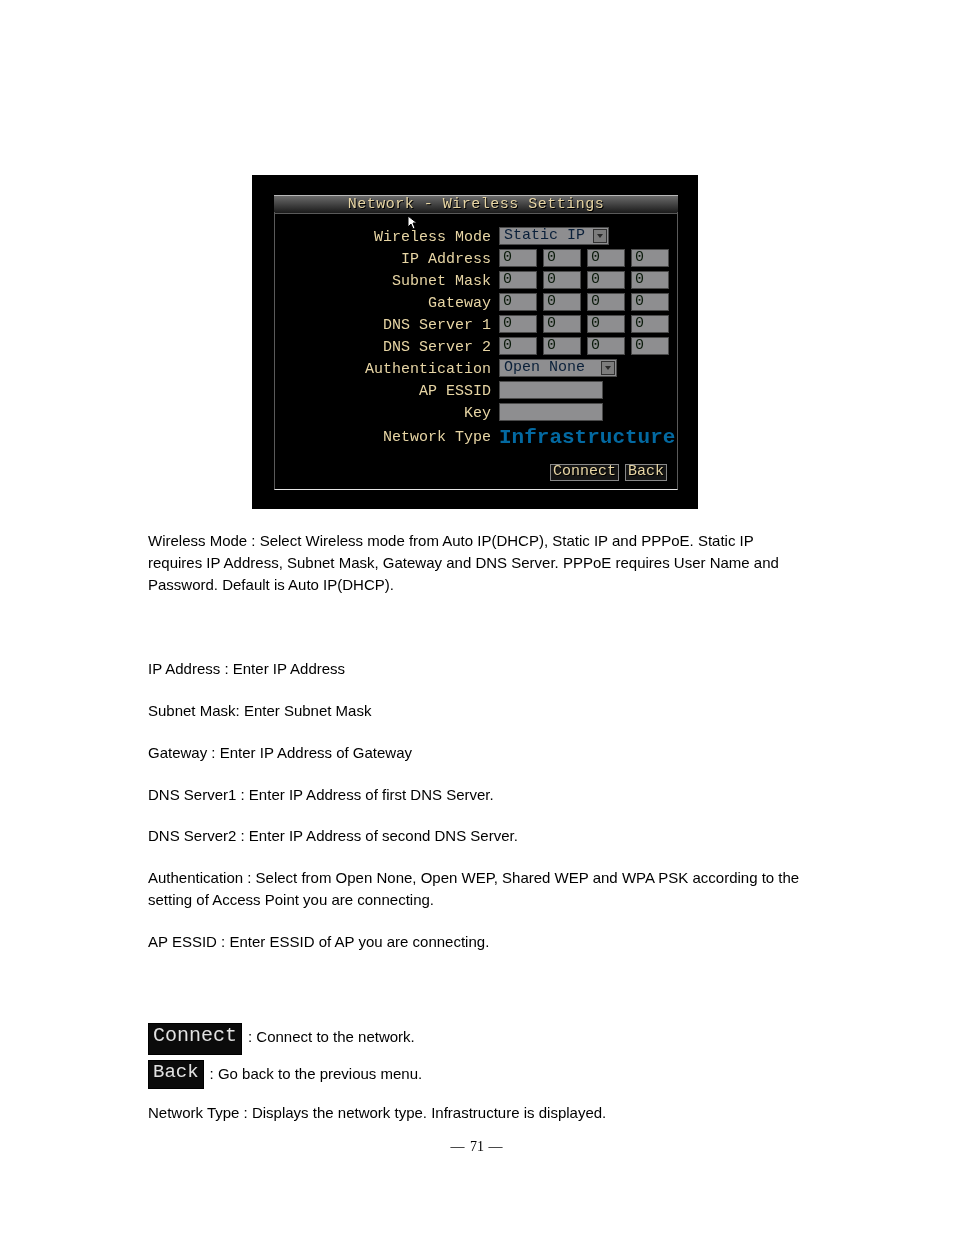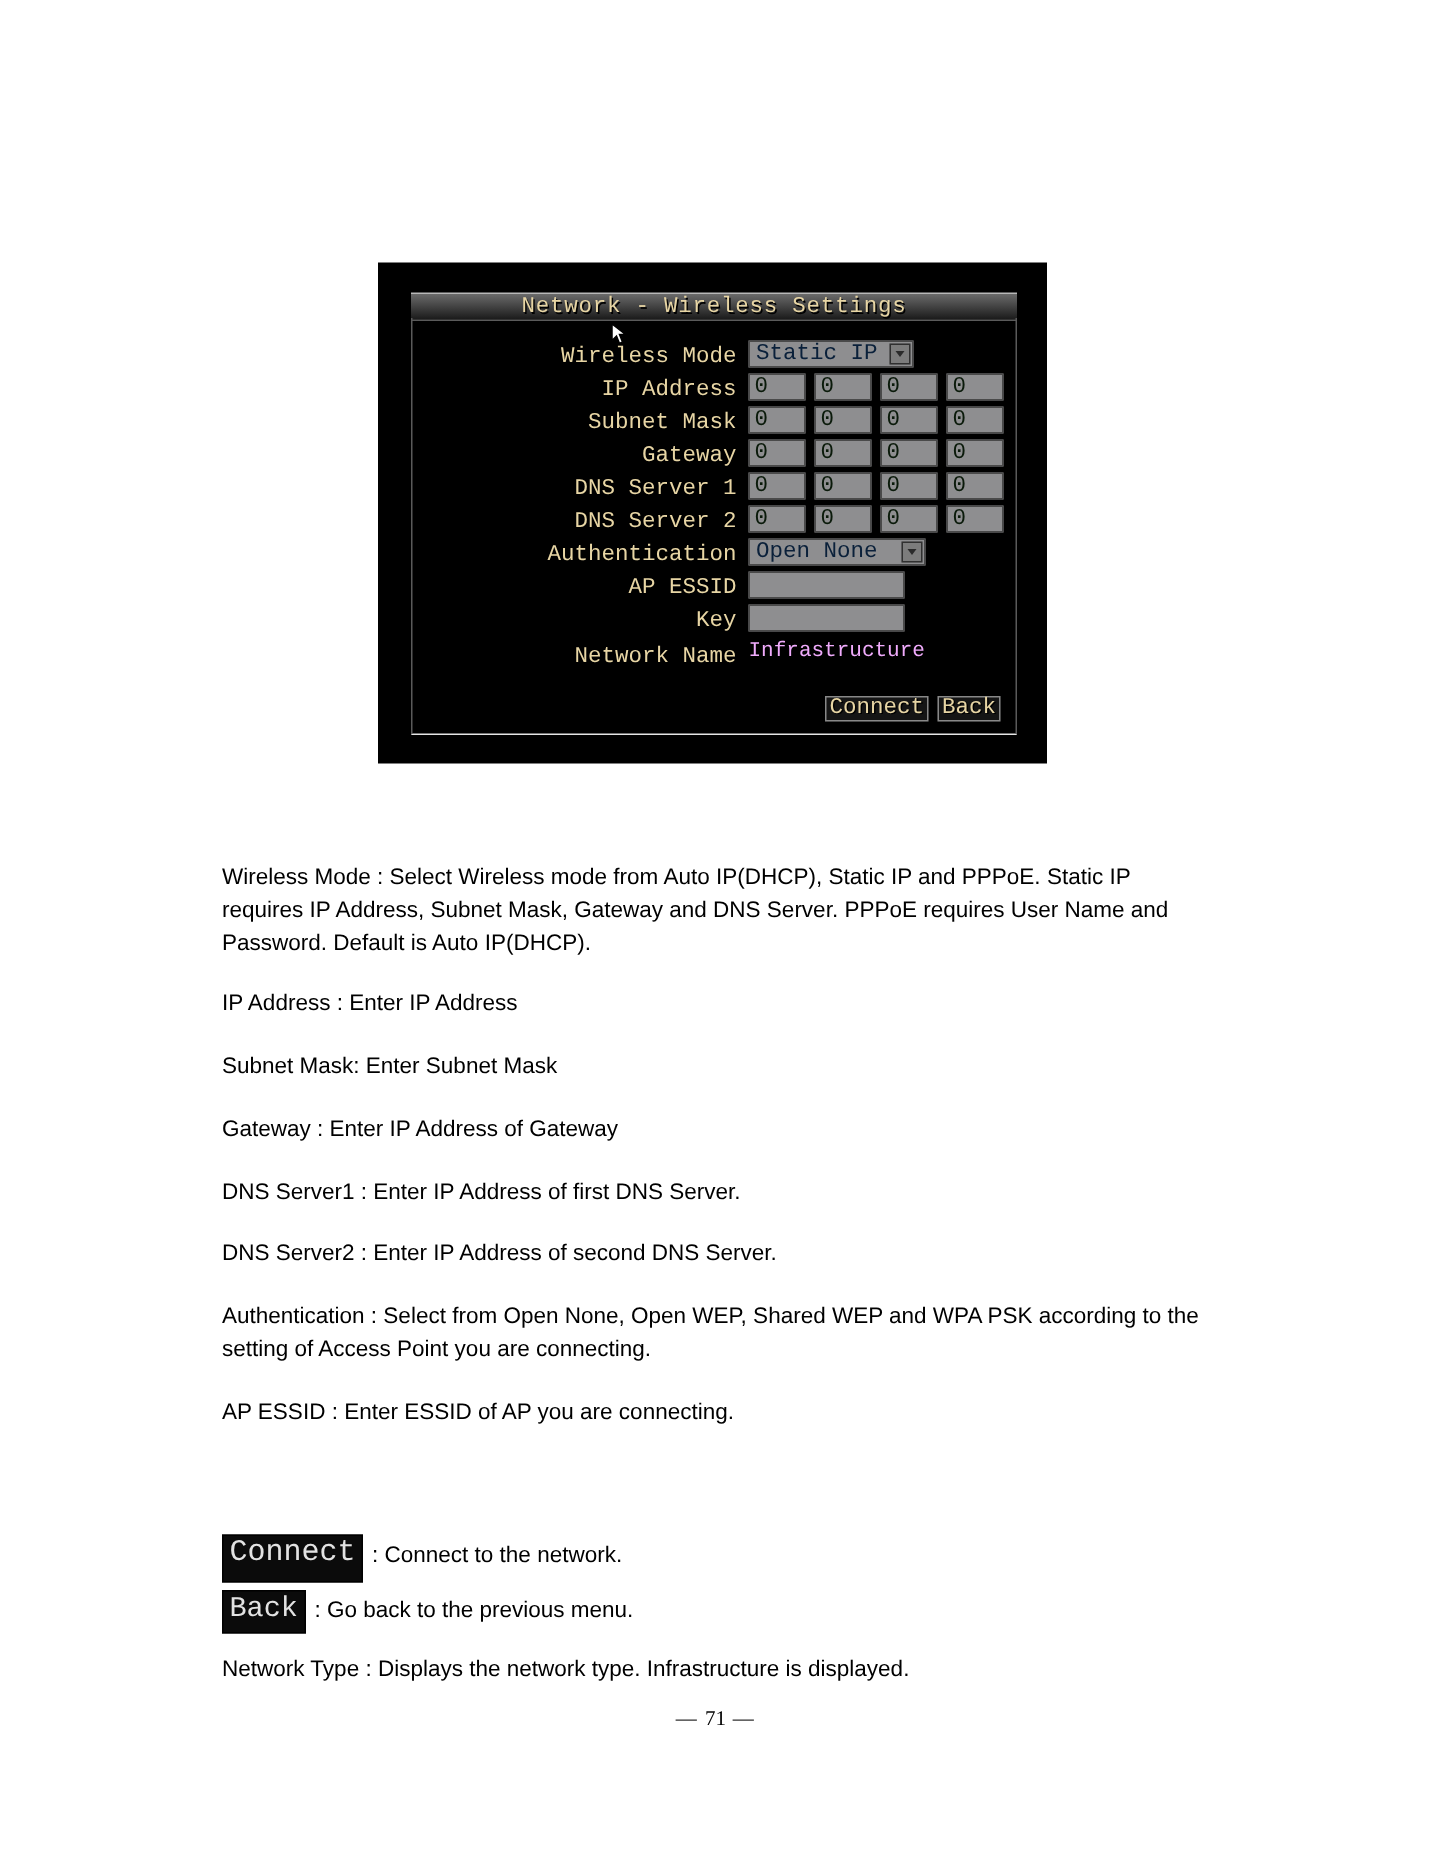--- a/index.html
+++ b/index.html
@@ -155,23 +155,24 @@
     top: 1px;
     height: 18px;
     background: #8e8e90;
     border: 1px solid #4a4a4a;
     box-sizing: border-box;
   }
 
   .value-text {
     position: absolute;
     font-family: "Courier New", monospace;
-    font-size: 14px;
-    color: #f0abfc;
+    font-size: 21px;
+    color: #0369a1;
     text-shadow: 1px 1px 0 #000;
+    font-weight: bold;
   }
 
   
   .ss-button {
     position: absolute;
     bottom: 8px;
     height: 17px;
     background: #151515;
     border: 1px solid #888;
     box-sizing: border-box;
@@ -346,35 +347,35 @@
       </div>
 
       <div class="row" style="top:190px">
         <div class="lbl">Key</div>
         <div class="ctrl-area">
           <div class="textbox" style="left:0; width:104px"></div>
         </div>
       </div>
 
       <div class="row" style="top:214px">
-        <div class="lbl">Network Name</div>
+        <div class="lbl">Network Type</div>
         <div class="value-text" style="left:224px; top:0">Infrastructure</div>
       </div>
 
       <div class="ss-button" style="right:58px">
         <span>Connect</span>
       </div>
       <div class="ss-button" style="right:10px">
         <span>Back</span>
       </div>
 
     </div>
   </div>
 
-  <div class="body-text" style="top:574px">Wireless Mode : Select Wireless mode from Auto IP(DHCP), Static IP and PPPoE. Static IP requires IP Address, Subnet Mask, Gateway and DNS Server. PPPoE requires User Name and Password. Default is Auto IP(DHCP).</div>
+  <div class="body-text" style="top:530px">Wireless Mode : Select Wireless mode from Auto IP(DHCP), Static IP and PPPoE. Static IP requires IP Address, Subnet Mask, Gateway and DNS Server. PPPoE requires User Name and Password. Default is Auto IP(DHCP).</div>
   <div class="body-text" style="top:658px">IP Address : Enter IP Address</div>
   <div class="body-text" style="top:700px">Subnet Mask: Enter Subnet Mask</div>
   <div class="body-text" style="top:742px">Gateway : Enter IP Address of Gateway</div>
   <div class="body-text" style="top:784px">DNS Server1 : Enter IP Address of first DNS Server.</div>
   <div class="body-text" style="top:825px">DNS Server2 : Enter IP Address of second DNS Server.</div>
   <div class="body-text" style="top:867px">Authentication : Select from Open None, Open WEP, Shared WEP and WPA PSK according to the setting of Access Point you are connecting.</div>
   <div class="body-text" style="top:931px">AP ESSID : Enter ESSID of AP you are connecting.</div>
 
   <div class="def-row" style="top:1023px">
     <div class="btn-img">

